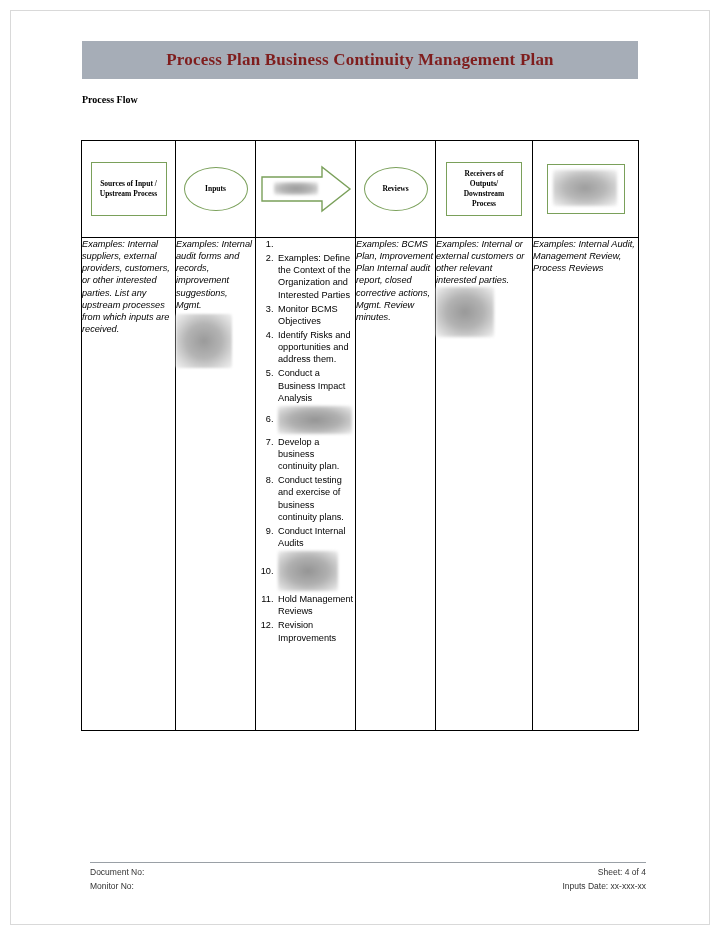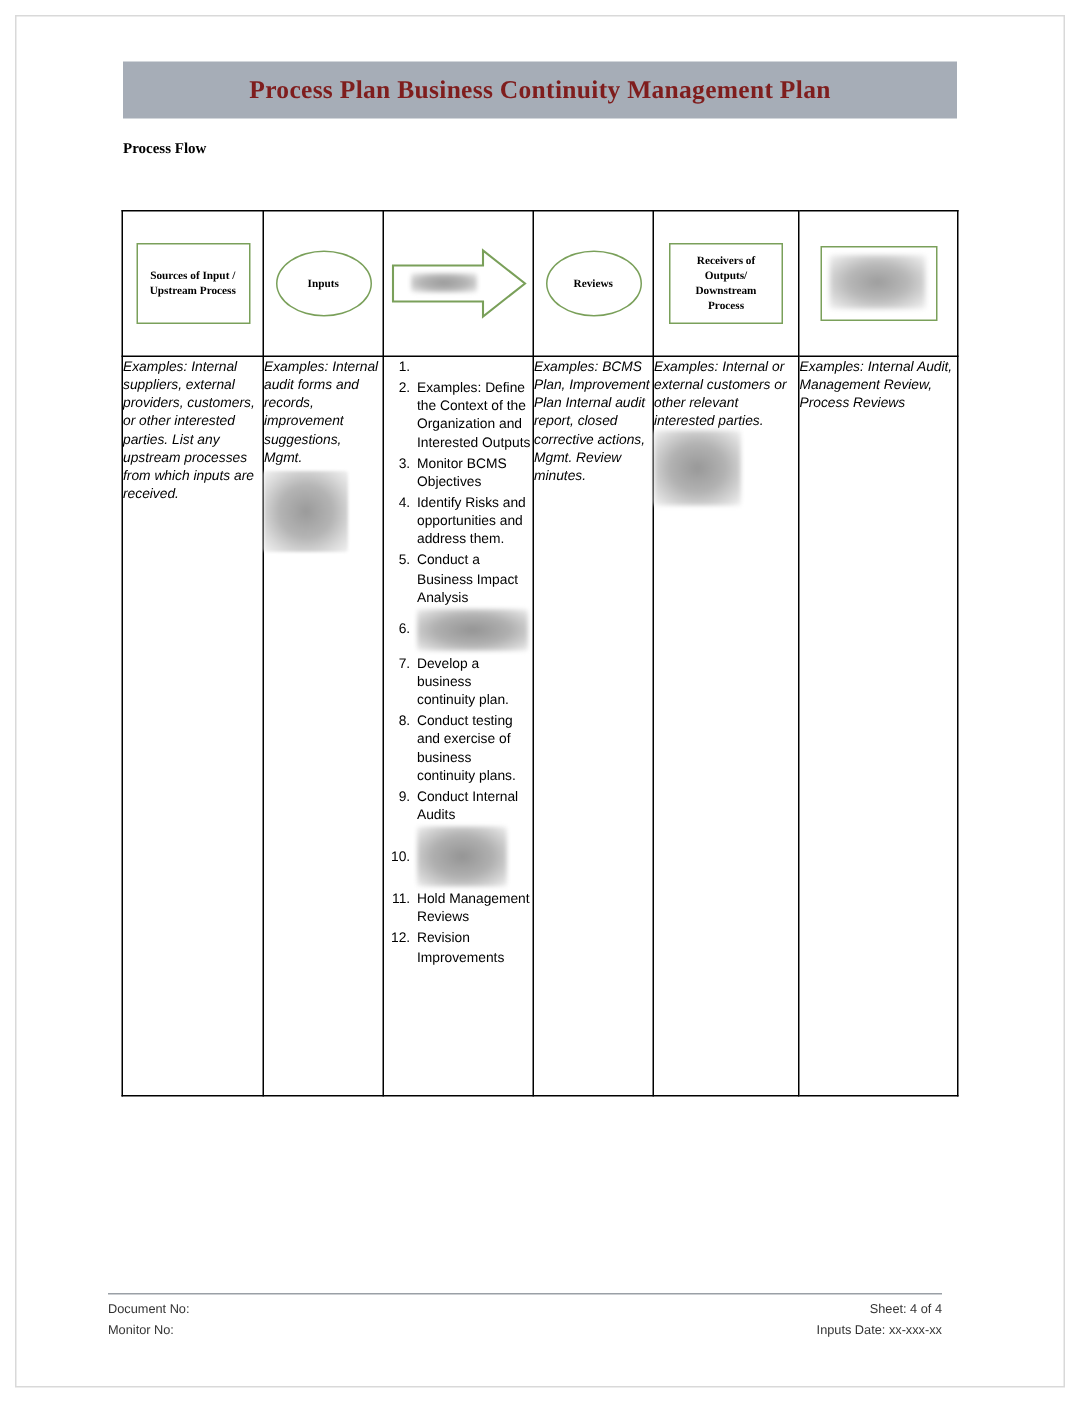--- a/index.html
+++ b/index.html
@@ -173,21 +173,21 @@
     background: radial-gradient(ellipse at 50% 50%, #9a9a9a 0%, #b4b4b4 45%, #d8d8d8 75%, #f2f2f2 100%); filter: blur(1.2px); }
   .rb-arrow { background: radial-gradient(ellipse at 50% 50%, #9a9a9a 0%, #b5b5b5 50%, #dadada 80%, #f0f0f0 100%); filter: blur(1.4px); }
   .rb-blank { background: radial-gradient(ellipse at 50% 50%, #9d9d9d 0%, #b8b8b8 45%, #dcdcdc 78%, #f4f4f4 100%); filter: blur(1.6px); }
   .rb-block-a { width: 58px; height: 50px; background: radial-gradient(ellipse at 50% 50%, #989898 0%, #b2b2b2 45%, #d8d8d8 78%, #f3f3f3 100%); filter: blur(1.5px); }
   .rb-block-b { width: 74px; height: 28px; background: radial-gradient(ellipse at 50% 50%, #949494 0%, #b0b0b0 48%, #d6d6d6 80%, #f2f2f2 100%); filter: blur(1.5px); }
   .rb-block-c { width: 60px; height: 40px; background: radial-gradient(ellipse at 50% 50%, #949494 0%, #b0b0b0 48%, #d6d6d6 80%, #f2f2f2 100%); filter: blur(1.5px); }
 
   
   .footer {
     position: absolute;
-    left: 72px;
+    left: 90px;
     top: 862px;
     width: 556px;
     font-size: 8.5px;
     color: #333333;
   }
   .footer .rule {
     border-top: 1px solid #9aa0a6;
     margin-bottom: 3px;
   }
   .footer-row {
@@ -271,21 +271,21 @@
       <td class="body-cell">
         <p>Examples: Internal suppliers, external providers, customers, or other interested parties. List any upstream processes from which inputs are received.</p>
       </td>
       <td class="body-cell">
         <p>Examples: Internal audit forms and records, improvement suggestions, Mgmt.</p>
         <span class="redact rb1"></span>
       </td>
       <td class="body-cell">
         <ol class="steps">
           <li><span></span></li>
-          <li><span>Examples: Define the Context of the Organization and Interested Outputs</span></li>
+          <li><span>Examples: Define the Context of the Organization and Interested Parties</span></li>
           <li><span>Monitor BCMS Objectives</span></li>
           <li><span>Identify Risks and opportunities and address them.</span></li>
           <li><span>Conduct a Business Impact Analysis</span></li>
           <li><span class="redact rb-block-b"></span></li>
           <li><span>Develop a business continuity plan.</span></li>
           <li><span>Conduct testing and exercise of business continuity plans.</span></li>
           <li><span>Conduct Internal Audits</span></li>
           <li><span class="redact rb-block-c"></span></li>
           <li><span>Hold Management Reviews</span></li>
           <li><span>Revision Improvements</span></li>

